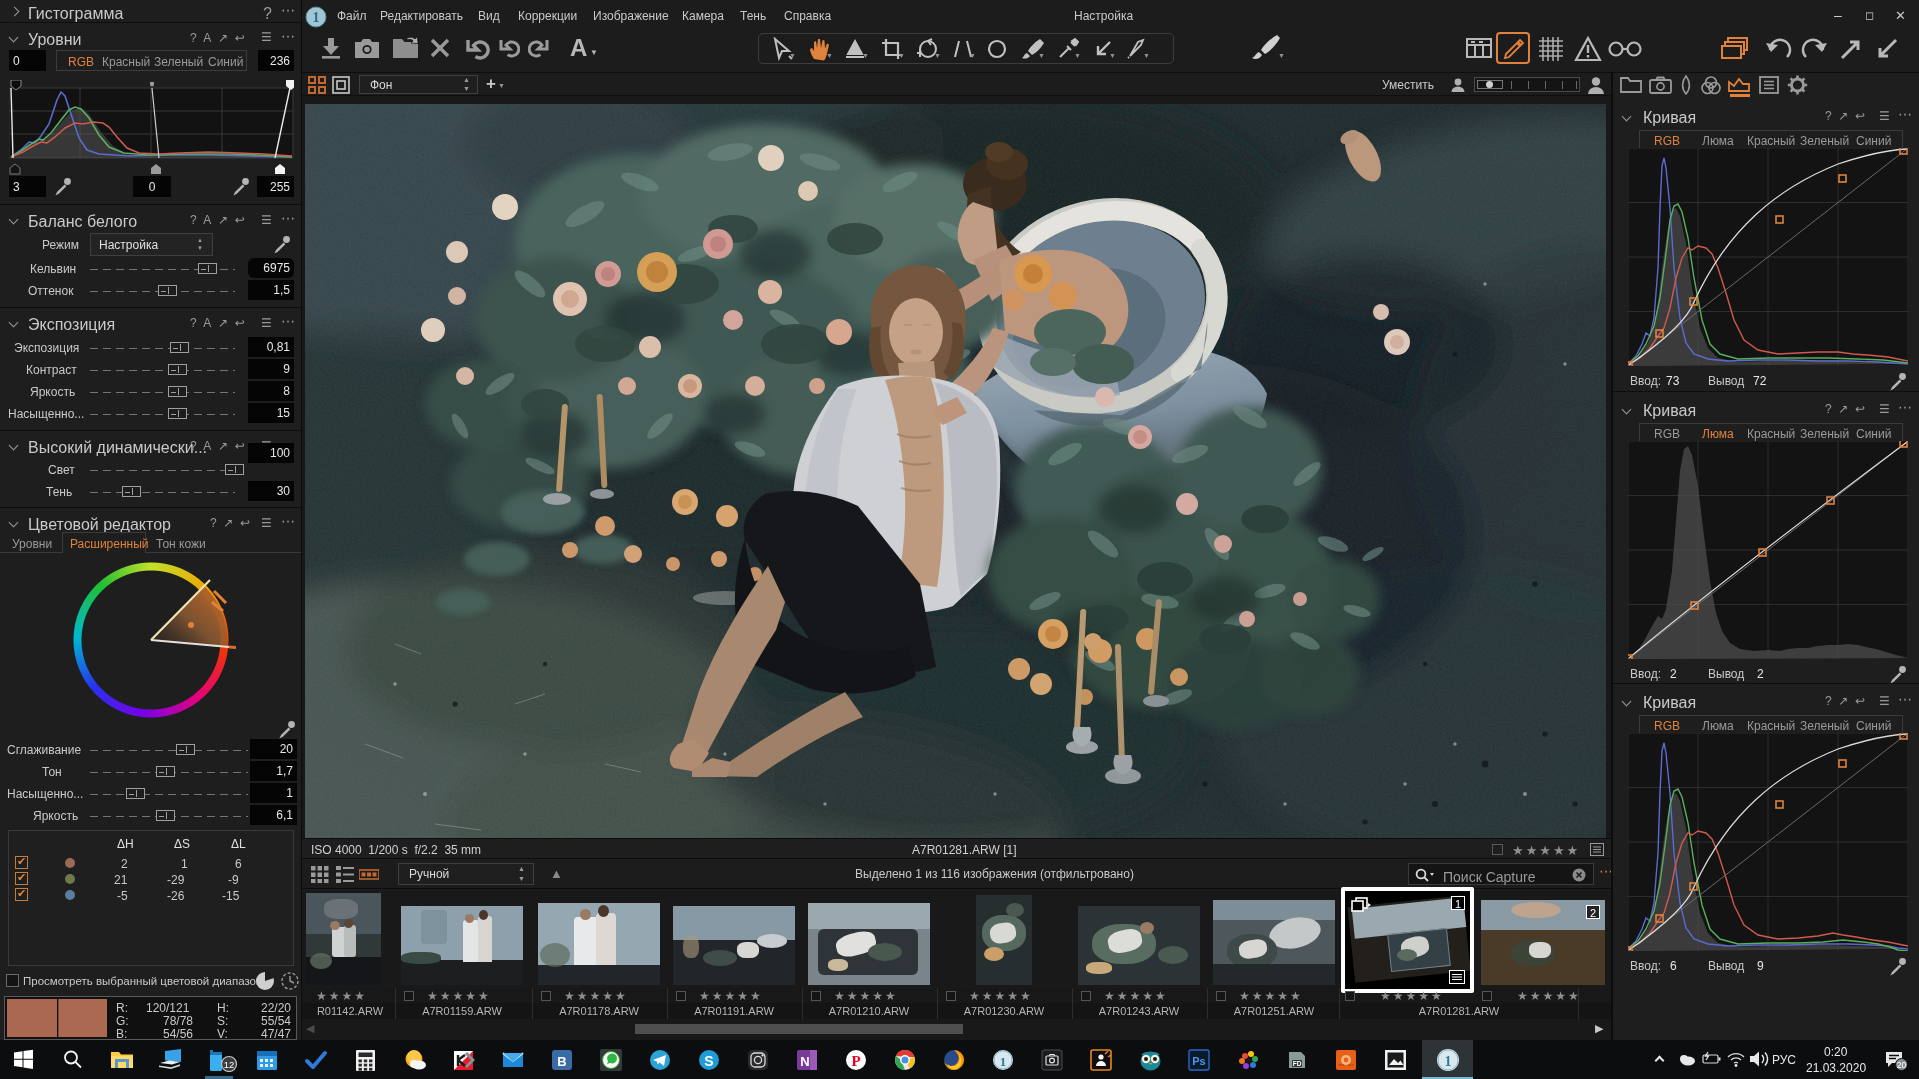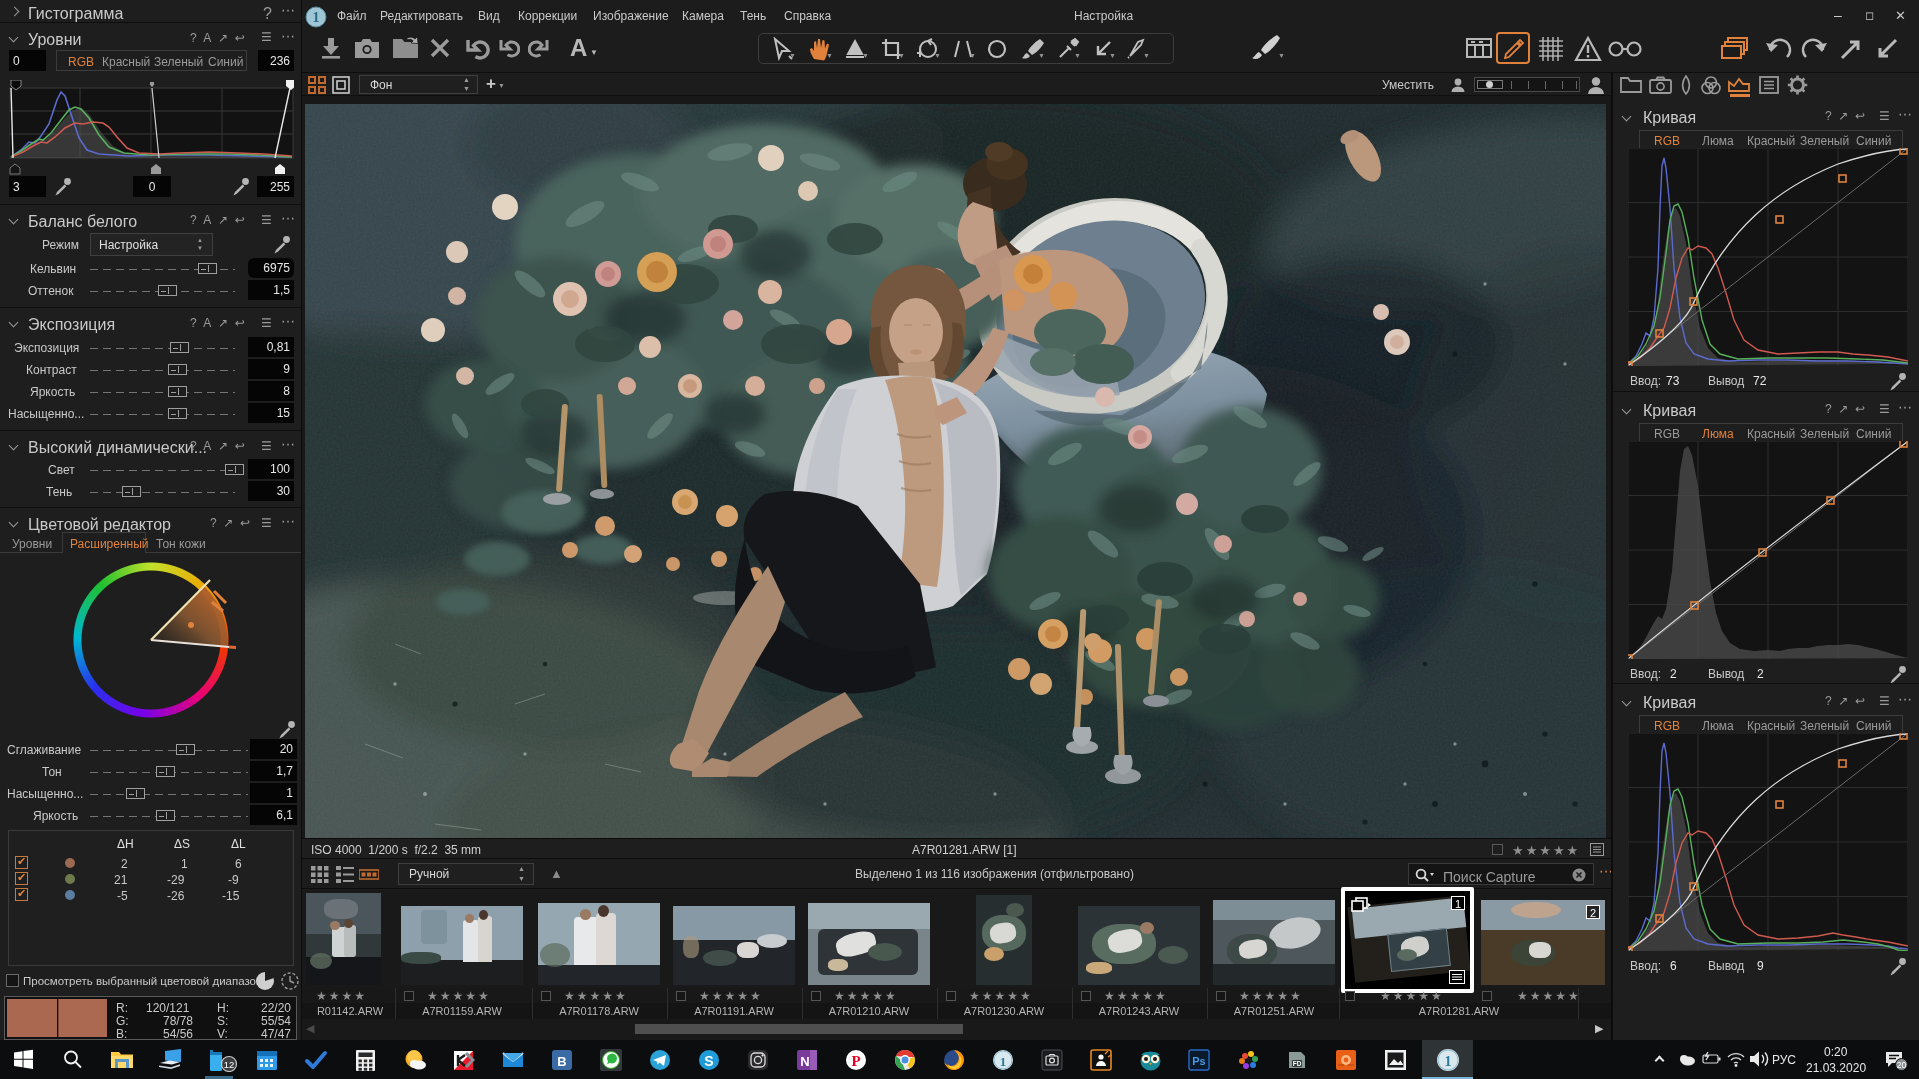--- a/index.html
+++ b/index.html
@@ -164,21 +164,21 @@
 
   <div class="abs" style="left:0;top:431px;width:100%;height:76px;">
     <div class="chevd" style="left:10px;top:11px;"></div>
     <span class="abs hdr" style="left:28px;top:8px;">Высокий динамически...</span>
     <span class="abs icoset" style="left:190px;top:8px;">?&nbsp;&nbsp;A&nbsp;&nbsp;↗&nbsp;&nbsp;↩</span>
     <span class="abs icoset" style="left:261px;top:8px;">☰</span>
     <span class="abs icoset" style="left:281px;top:5px;font-size:14px;">⋯</span>
     <span class="abs txt" style="left:48px;top:33px;">Свет</span>
     <div class="slider" style="left:90px;top:39px;width:145px;"></div>
     <div class="thumb" style="left:225px;top:33px;"></div>
-    <div class="vbox vr abs" style="left:248px;top:28px;width:46px;height:20px;">100</div>
+    <div class="vbox vr abs" style="left:248px;top:12px;width:46px;height:20px;">100</div>
     <span class="abs txt" style="left:46px;top:55px;">Тень</span>
     <div class="slider" style="left:90px;top:61px;width:145px;"></div>
     <div class="thumb" style="left:122px;top:55px;"></div>
     <div class="vbox vr abs" style="left:248px;top:50px;width:46px;height:20px;">30</div>
   </div>
   <div class="divider" style="top:507px;"></div>
 
   <div class="abs" style="left:0;top:508px;width:100%;height:532px;">
     <div class="chevd" style="left:10px;top:11px;"></div>
     <span class="abs hdr" style="left:28px;top:8px;">Цветовой редактор</span>

